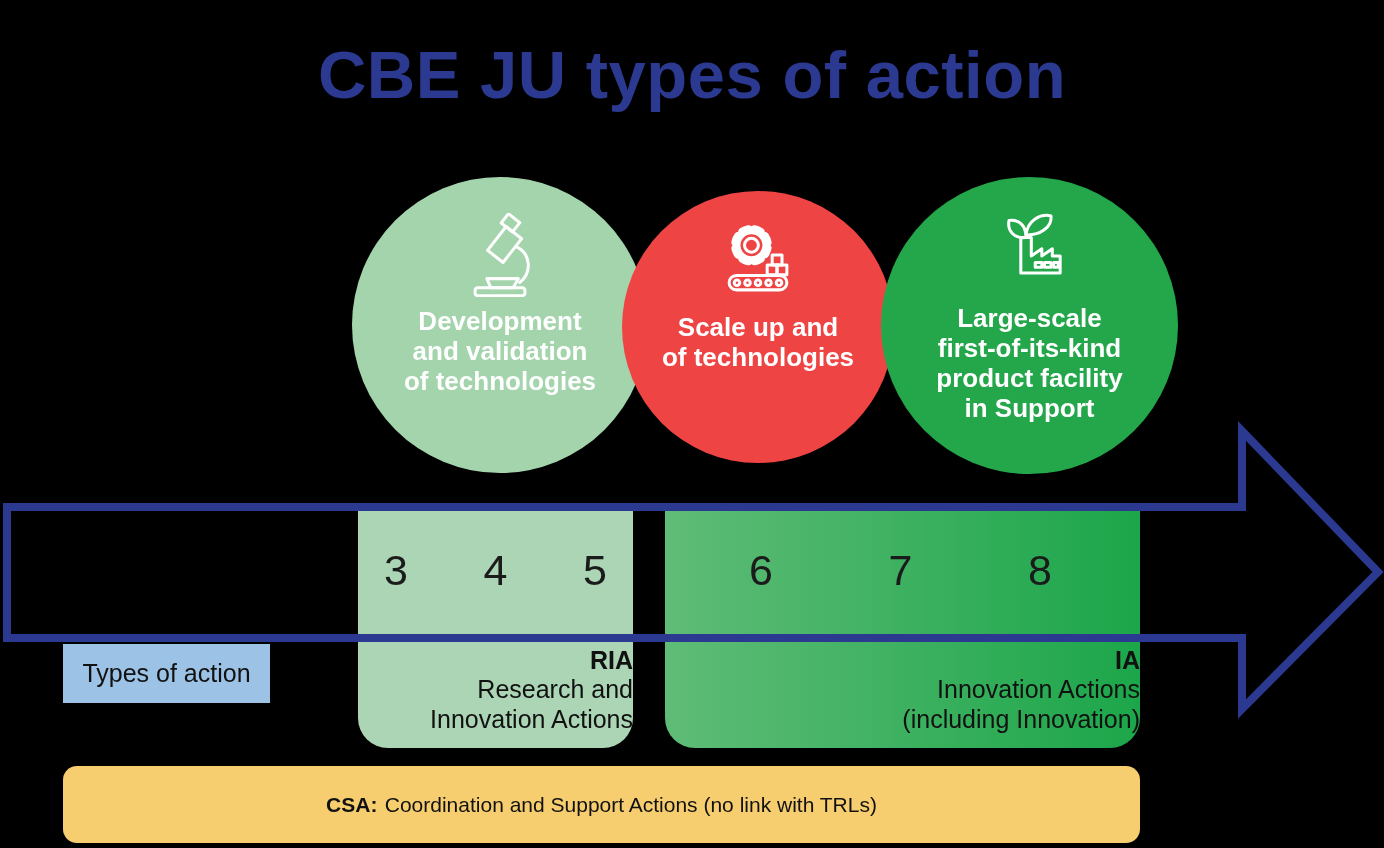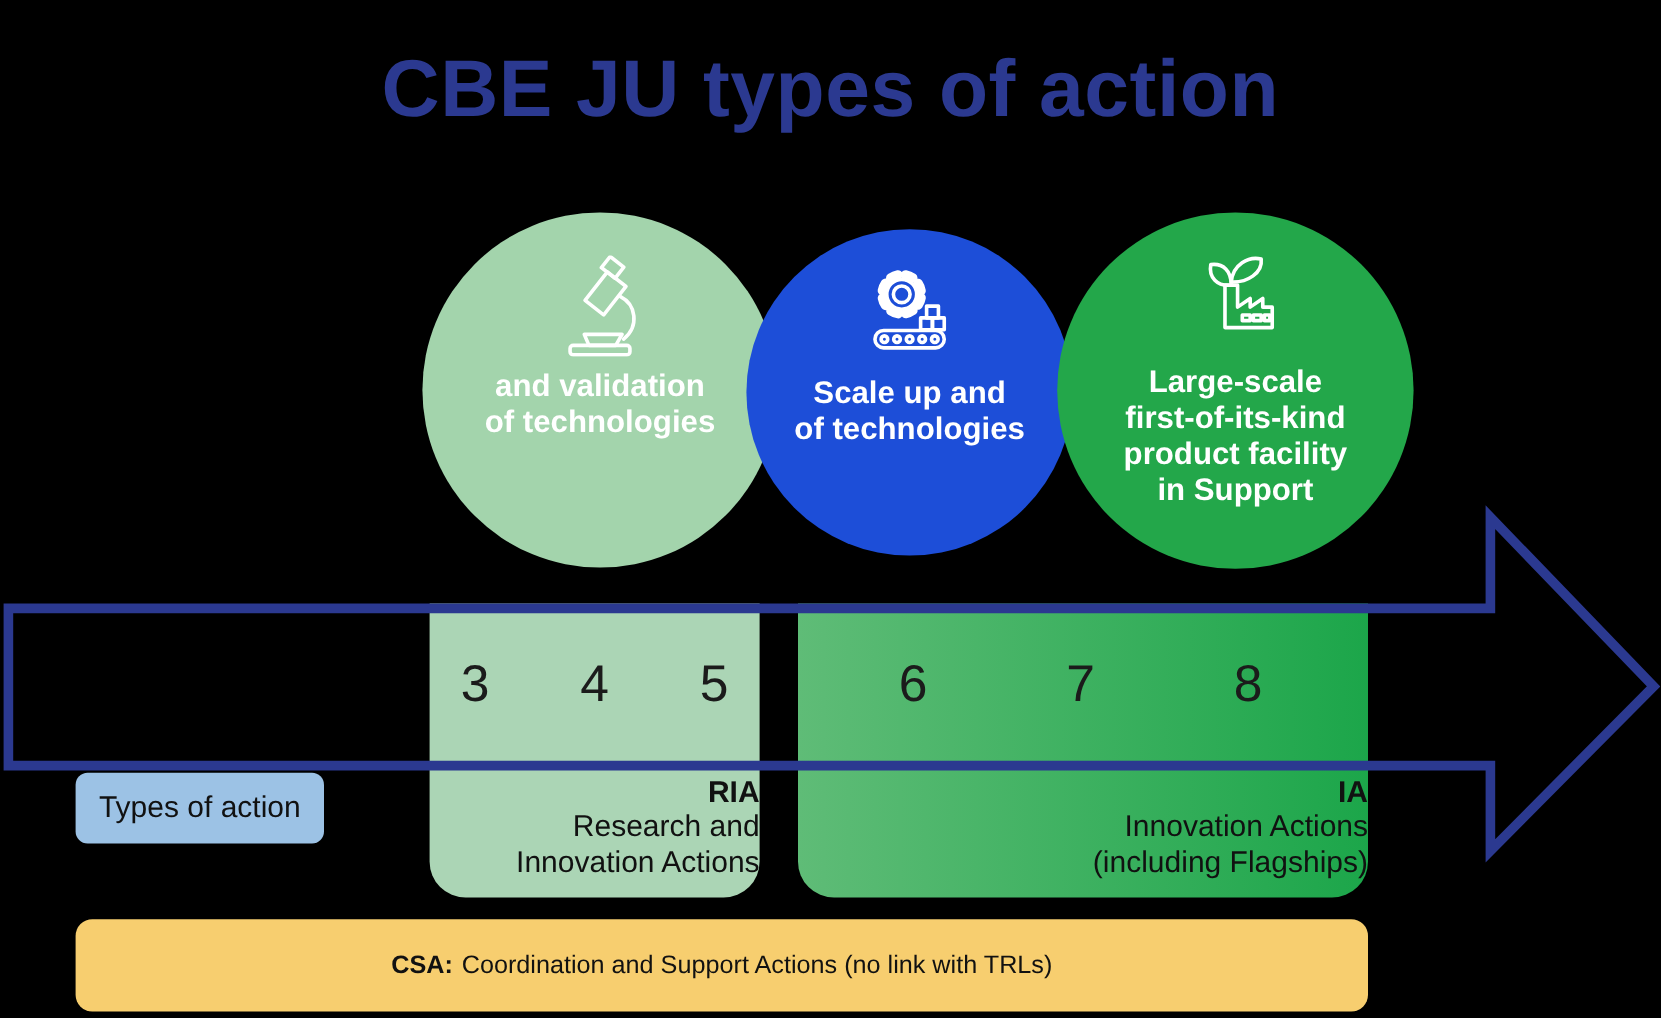--- a/index.html
+++ b/index.html
@@ -24,21 +24,21 @@
         font-size:43px;color:#1b1b1b;}
   .ria .nums{padding:0 26px;}
   .ia .nums{padding:0 88px 0 84px;}
   .block-label{height:104px;display:flex;flex-direction:column;justify-content:center;
                text-align:right;font-size:25px;color:#111;line-height:1.18;padding-bottom:8px;}
   .block-label .abbr{font-weight:bold;}
 
   .arrow-svg{position:absolute;left:0;top:0;width:1384px;height:848px;pointer-events:none;}
   .arrow-svg polygon{fill:none;stroke-width:8;}
 
-  .chip{position:absolute;left:63px;top:644px;width:207px;height:59px;border-radius:10px;
+  .chip{position:absolute;left:63px;top:644px;width:207px;height:59px;border-radius:0;
         display:flex;align-items:center;justify-content:center;font-size:25px;color:#111;}
   .csa-bar{position:absolute;left:63px;top:766px;width:1077px;height:77px;border-radius:14px;
            display:flex;align-items:center;justify-content:center;font-size:21px;color:#111;}
   .csa-bar .abbr{font-weight:bold;}
   .csa-bar .rest{margin-left:.35em;}
 </style>
 </head>
 <body>
 
 <div class="stage">
@@ -46,25 +46,26 @@
   <div class="title" style="color: rgb(43, 57, 144);">CBE JU types of action</div>
 
   <div class="circle c1" style="background-color: rgb(163, 212, 172);">
     <svg class="icon" viewBox="0 0 64 64">
       <rect x="34.5" y="3" width="11" height="9" transform="rotate(38 40 7.5)"></rect>
       <rect x="28" y="12.5" width="15" height="23" transform="rotate(38 35.5 24)"></rect>
       <path d="M45,26 C55,31 57,45 47,53"></path>
       <path d="M22,50 h24 l-4,7 h-17 z"></path>
       <rect x="13" y="57" width="38" height="6" rx="2"></rect>
     </svg>
+    <span class="line">Development</span>
     <span class="line">and validation</span>
     <span class="line">of technologies</span>
   </div>
 
-  <div class="circle c2" style="background-color: #1d4ed8;">
+  <div class="circle c2" style="background-color: #ef4444;">
     <svg class="icon" viewBox="0 0 64 64">
       <circle cx="27" cy="20" r="12.5" stroke-width="6" stroke-dasharray="5 4.8" transform="rotate(10 27 20)"></circle>
       <circle cx="27" cy="20" r="9.5"></circle>
       <circle cx="27" cy="20" r="5.3"></circle>
       <rect x="39" y="35" width="7.5" height="7.5"></rect>
       <rect x="46.5" y="35" width="7.5" height="7.5"></rect>
       <rect x="42.8" y="27.5" width="7.5" height="7.5"></rect>
       <rect x="10" y="43" width="44" height="11" rx="5.5"></rect>
       <circle cx="16" cy="48.5" r="2.1"></circle>
       <circle cx="24" cy="48.5" r="2.1"></circle>
@@ -106,21 +107,21 @@
 
   <div class="block ia">
     <div class="nums">
       <span>6</span>
       <span>7</span>
       <span>8</span>
     </div>
     <div class="block-label">
       <span class="abbr">IA</span>
       <span>Innovation Actions</span>
-      <span>(including Flagships)</span>
+      <span>(including Innovation)</span>
     </div>
   </div>
 
   <svg class="arrow-svg" viewBox="0 0 1384 848">
     <polygon points="7,507 1242,507 1242,431 1378,572 1242,709 1242,638 7,638" style="stroke: rgb(43, 57, 144);"></polygon>
   </svg>
 
   <div class="chip" style="background-color: rgb(156, 194, 229);">
     <span>Types of action</span>
   </div>

